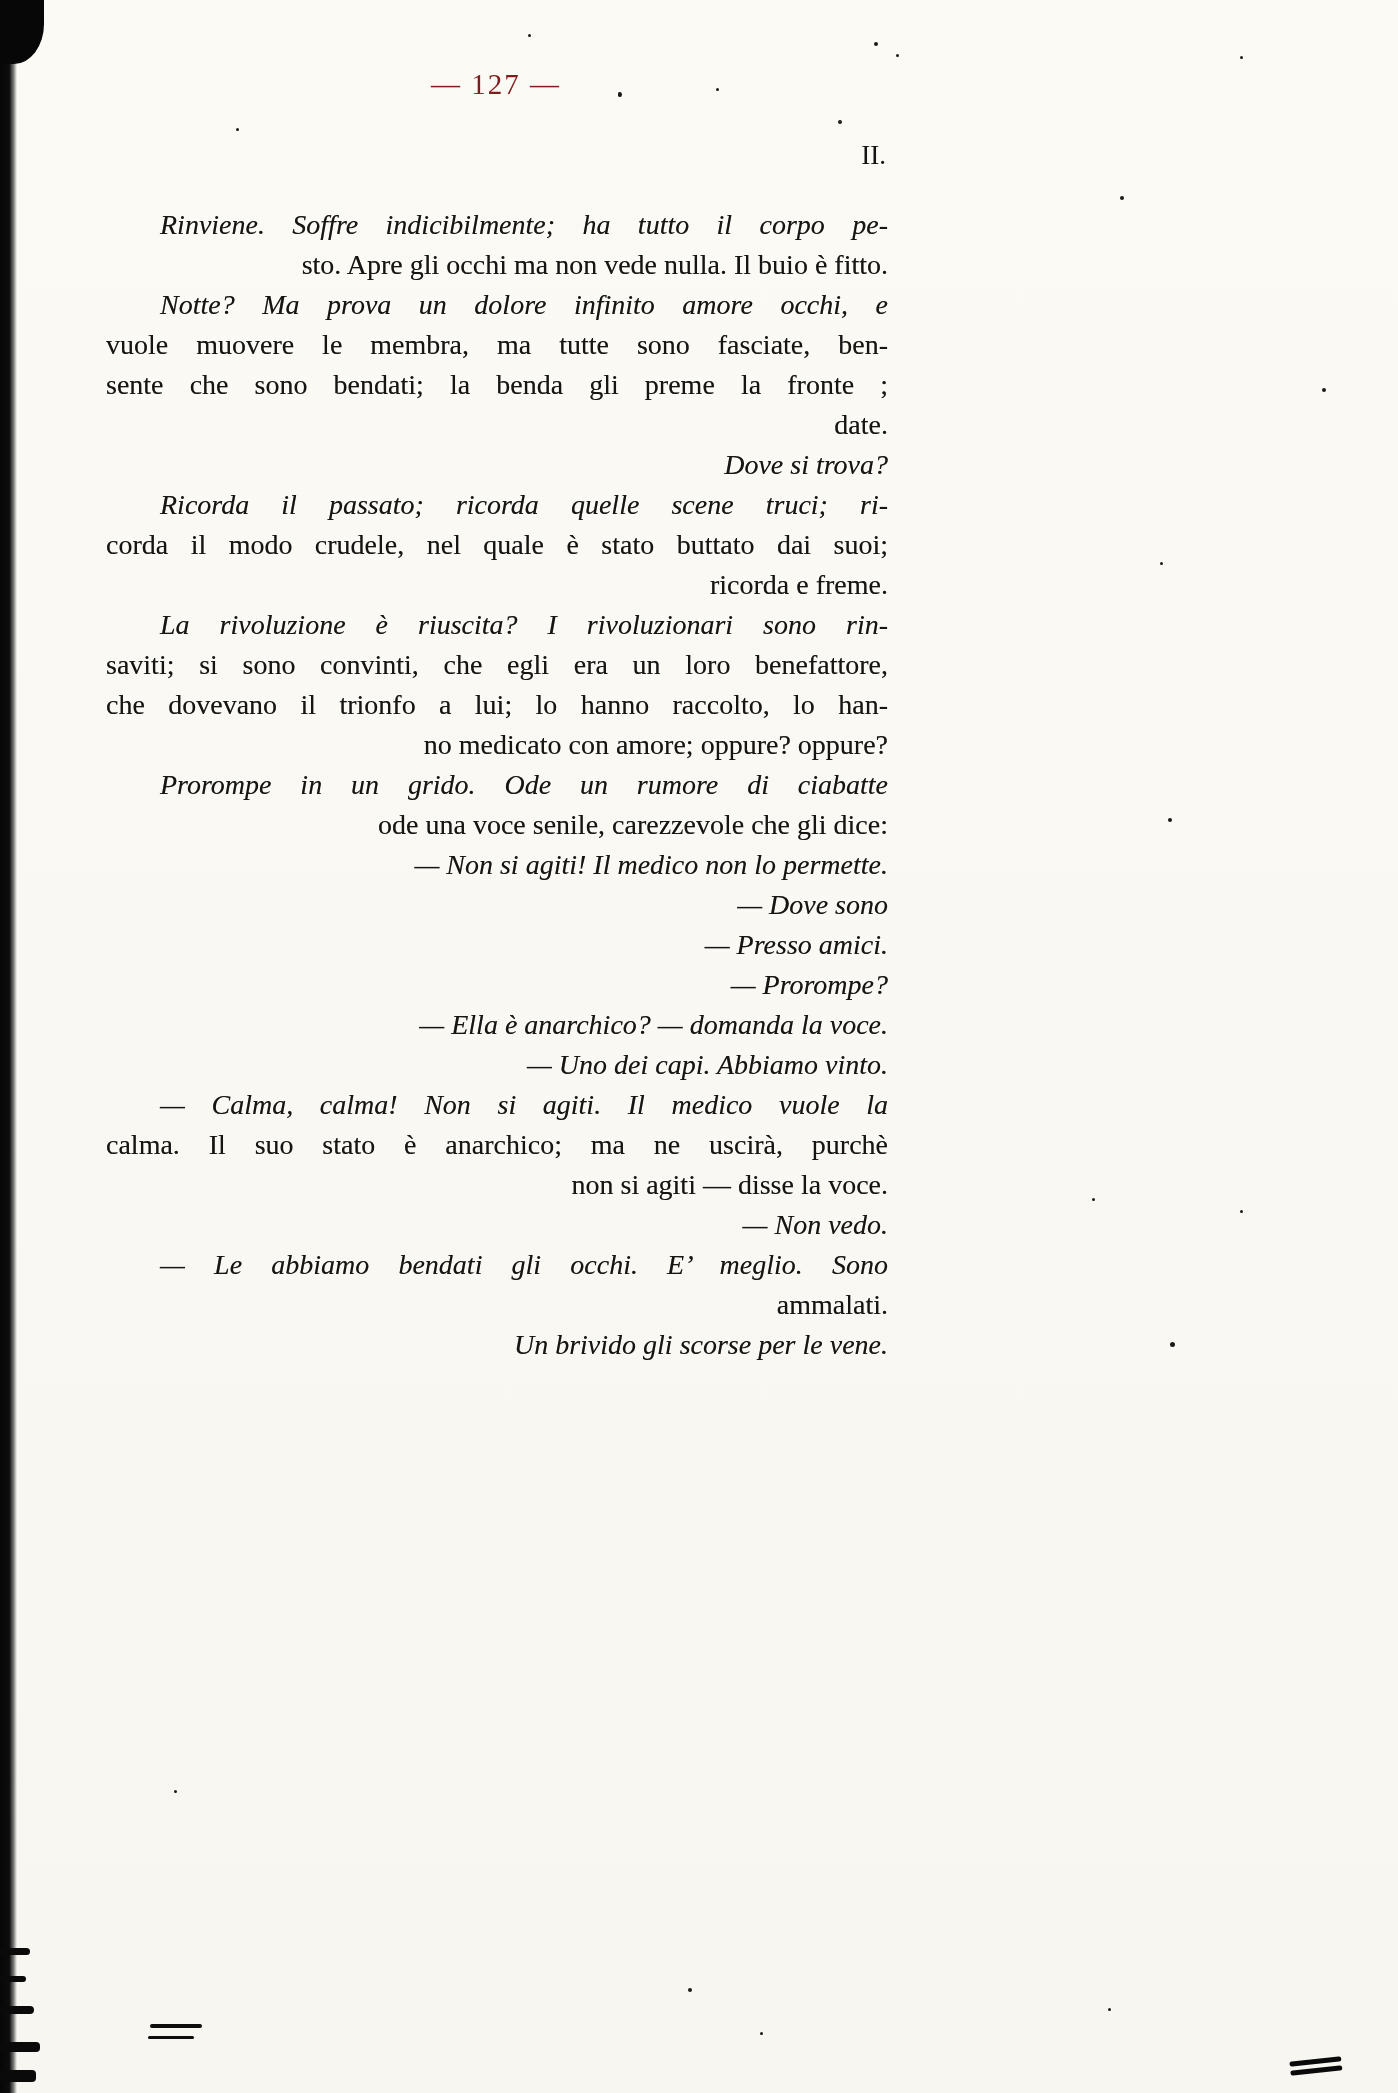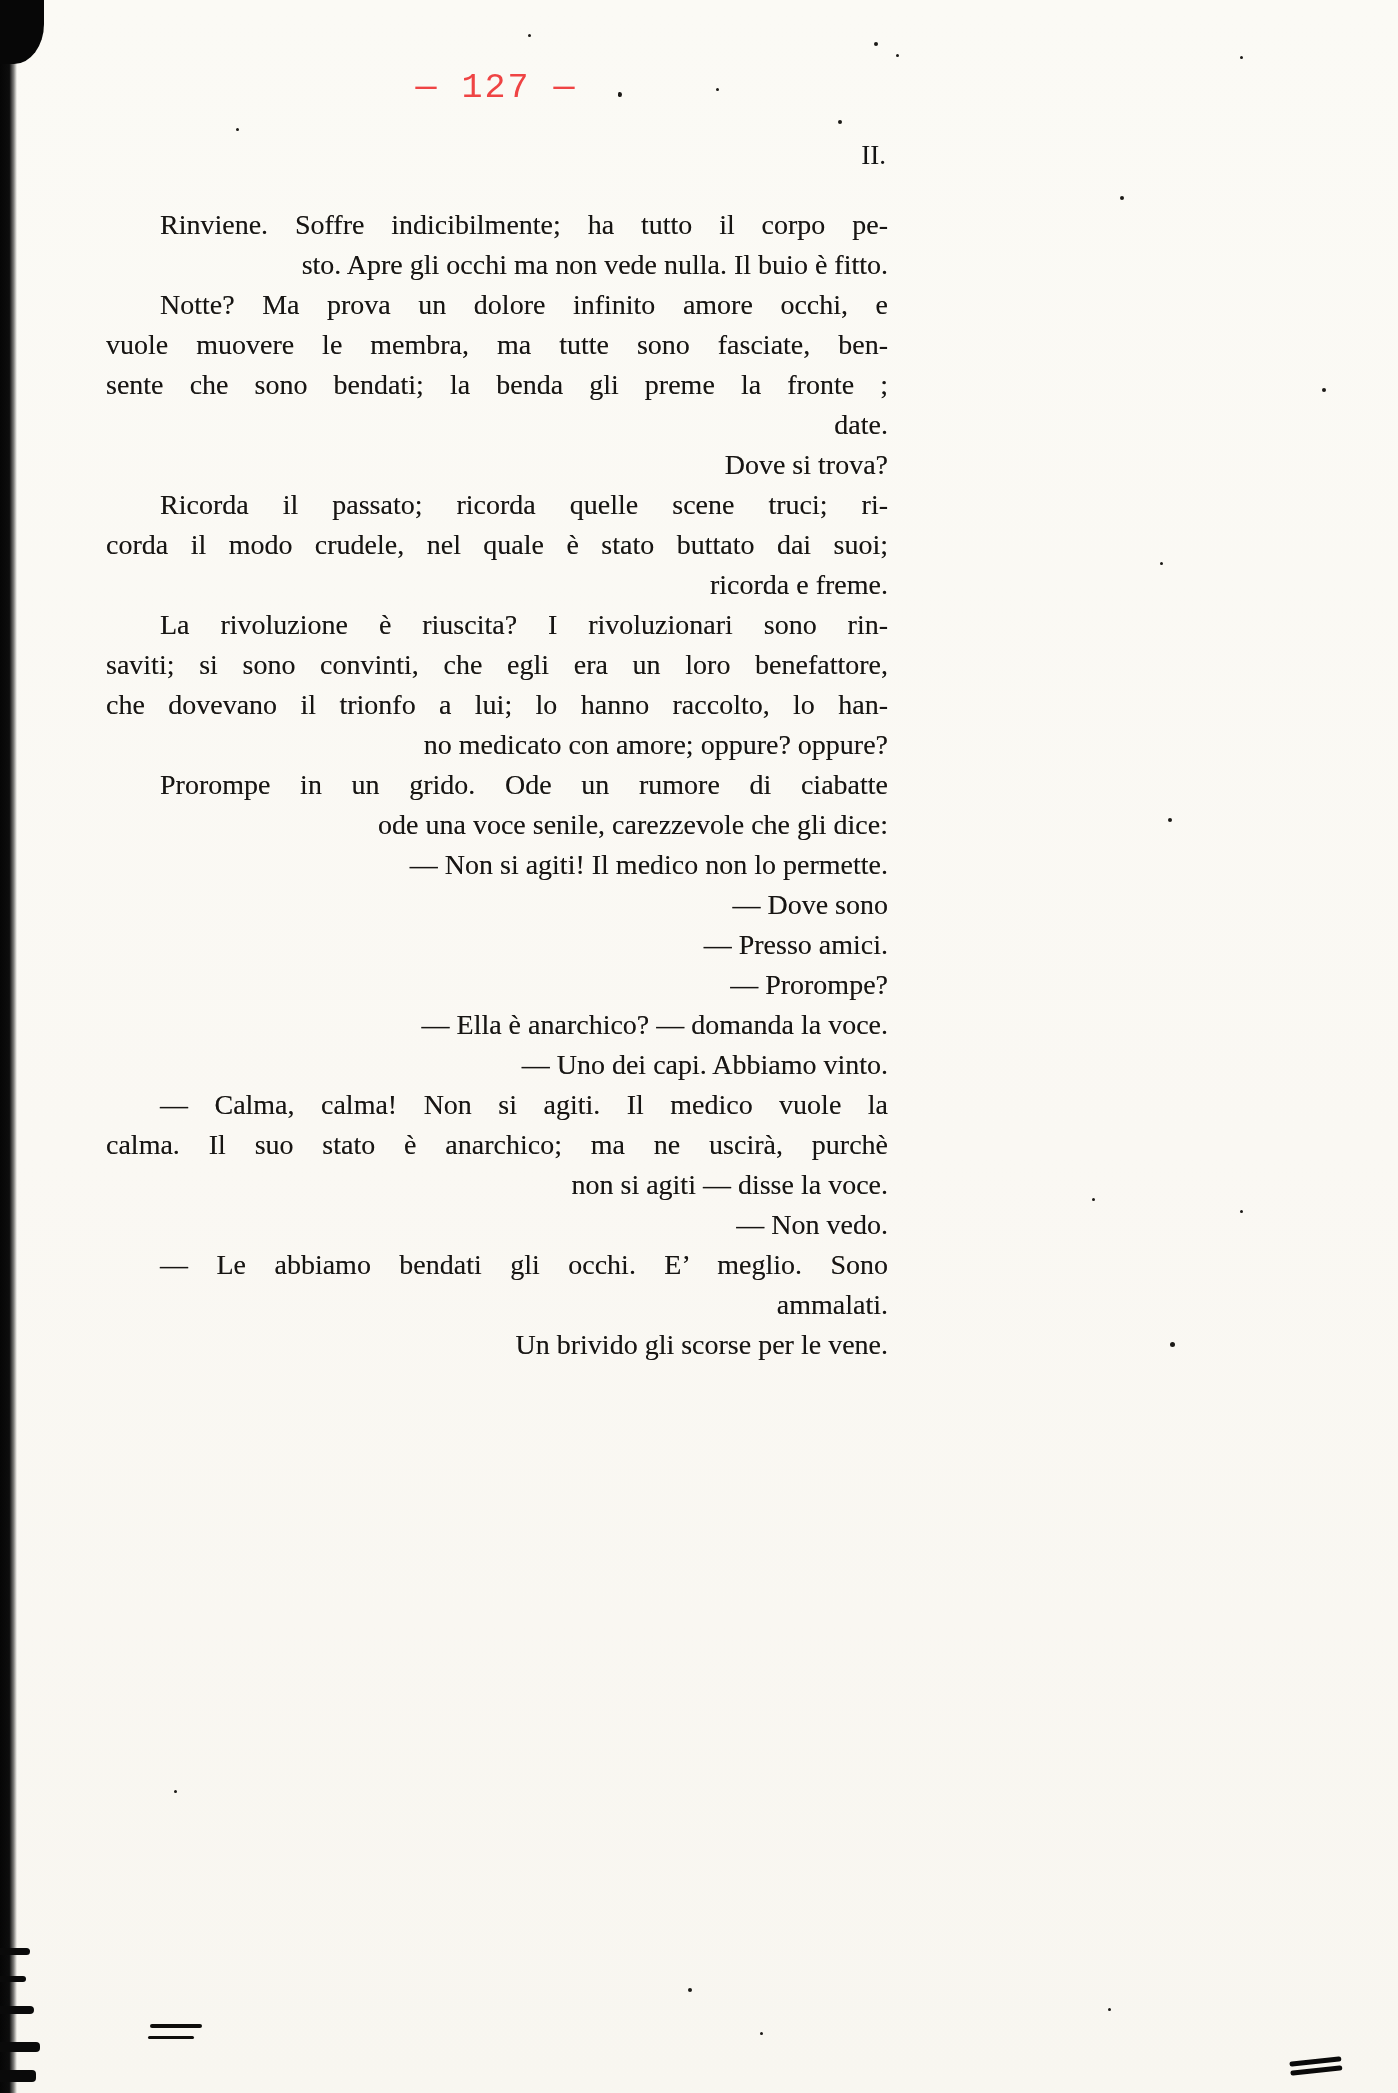--- a/index.html
+++ b/index.html
@@ -40,24 +40,23 @@
     left: 0;
     background: #0a0a0a;
     border-radius: 0 4px 4px 0;
   }
   .page-header {
     position: absolute;
     top: 68px;
     left: 106px;
     width: 780px;
     text-align: center;
-    font-size: 35px;
+    font-size: 29px;
     letter-spacing: 2px;
-    color: #ef4444;
-    font-family: Liberation Mono, monospace;
+    color: #7f1d1d;
   }
   .section-heading {
     position: absolute;
     top: 140px;
     left: 106px;
     width: 780px;
     text-align: right;
     font-size: 27px;
     color: #141414;
   }
@@ -74,20 +73,21 @@
   .line {
     text-align: right;
     white-space: normal;
   }
   .line.fill {
     text-align: justify;
     text-align-last: justify;
   }
   .line.indent {
     text-indent: 54px;
+    font-style: italic;
   }
   
   .speck {
     position: absolute;
     background: #1c1a17;
     border-radius: 50%;
   }
   
   .mark-bar {
     position: absolute;

